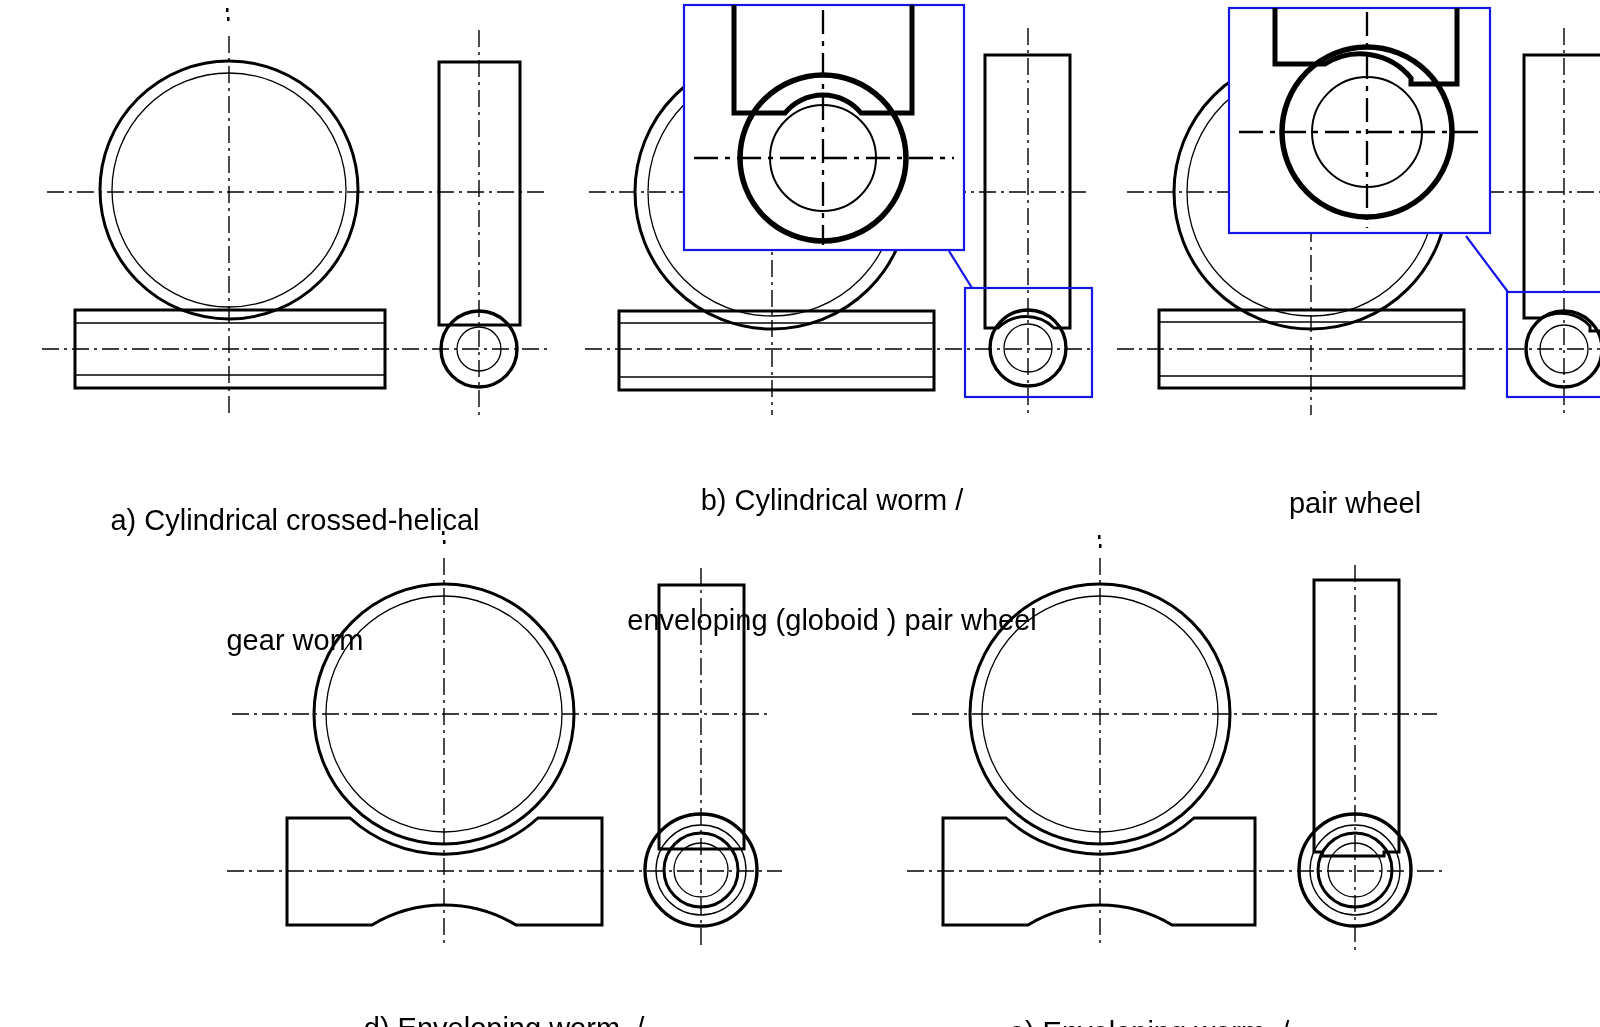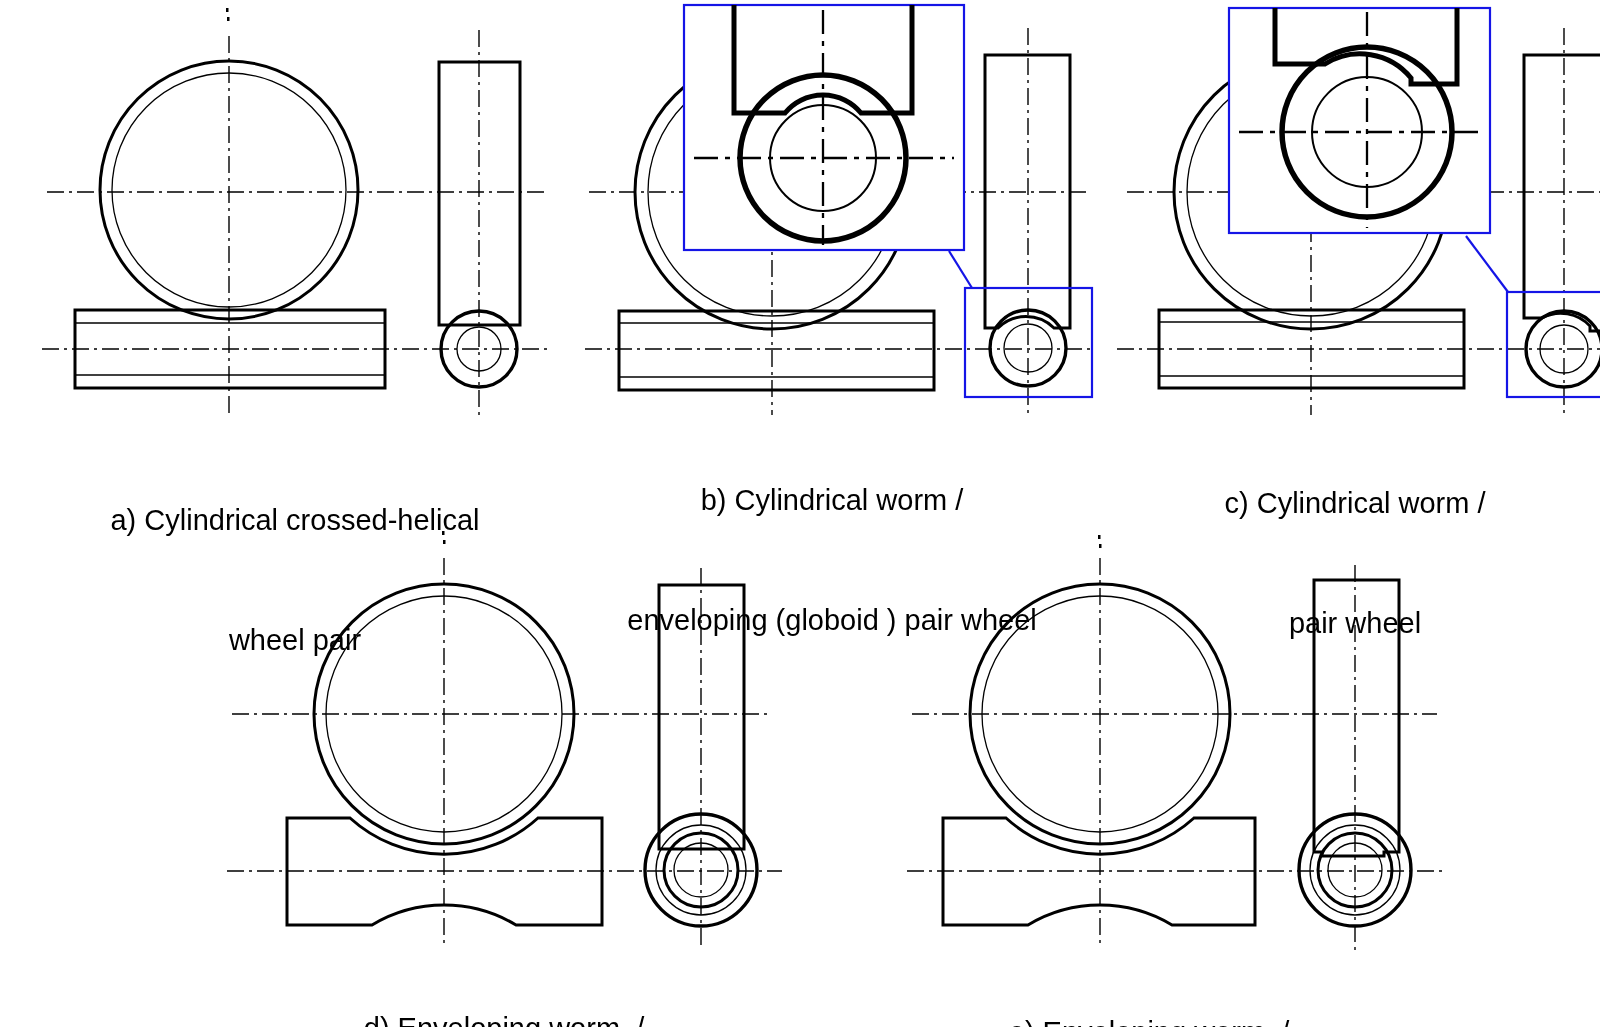--- a/index.html
+++ b/index.html
@@ -179,30 +179,29 @@
     </g>
     <g>
       <path class="s3" d="M 1272,580 H 1357 V 852 H 1342 V 856 H 1280 V 852 H 1272 Z"></path>
     </g>
   </g>
 
 </svg>
 
 <div class="caption" style="left:253px;top:420px;">
   <div>a) Cylindrical crossed-helical</div>
-  <div>wheel pair</div>
+  <div>gear worm</div>
 </div>
 
 <div class="caption" style="left:790px;top:400px;">
   <div>b) Cylindrical worm /</div>
   <div>enveloping (globoid ) pair wheel</div>
 </div>
 
 <div class="caption" style="left:1313px;top:403px;">
-  <div>c) Cylindrical worm /</div>
   <div>pair wheel</div>
 </div>
 
 <div class="caption" style="left:462px;top:928px;">
   <div>d) Enveloping worm  /</div>
   
 </div>
 
 <div class="caption" style="left:1107px;top:932px;">
   <div>e) Enveloping worm  /</div>

